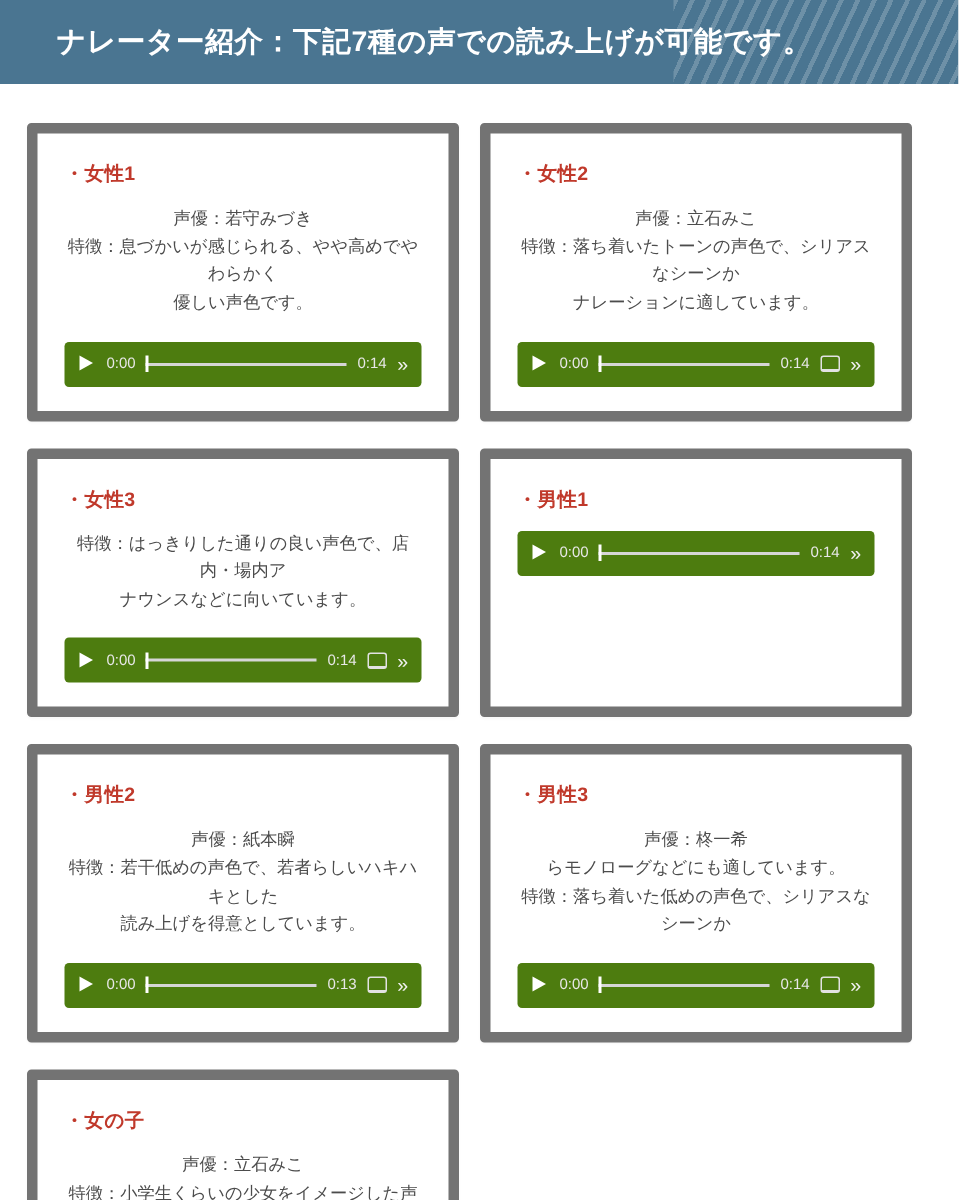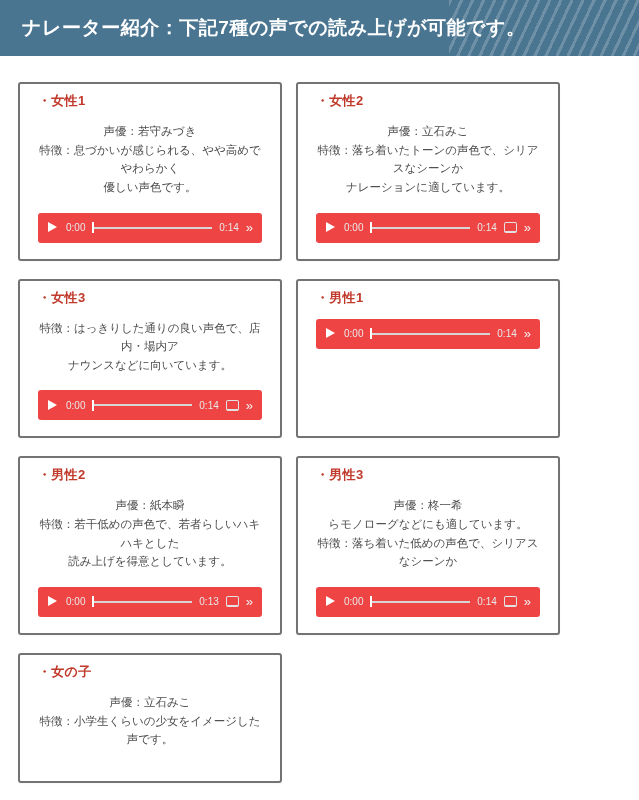--- a/index.html
+++ b/index.html
@@ -33,61 +33,61 @@
       115deg,
       rgba(255,255,255,0.20) 0px,
       rgba(255,255,255,0.20) 3px,
       rgba(255,255,255,0) 3px,
       rgba(255,255,255,0) 10px);
     pointer-events: none;
   }
   .banner-title {
     position: relative;
     z-index: 2;
-    padding-left: 22px;
+    padding-left: 38px;
     font-size: 19px;
     font-weight: bold;
     color: #ffffff;
     letter-spacing: 0.5px;
   }
 
   
   .grid {
     padding: 26px 18px 10px 18px;
     display: flex;
     flex-wrap: wrap;
     gap: 18px 14px;
   }
   .card {
-    width: 264px;
+    width: 288px;
     background: #ffffff;
-    border: 2px solid #737373;
+    border: 7px solid #737373;
     border-radius: 3px;
-    padding: 8px 18px 16px 18px;
+    padding: 18px 18px 16px 18px;
     box-shadow: 0 1px 2px rgba(0,0,0,0.03);
   }
   .card-title {
     font-size: 13px;
     font-weight: bold;
     color: #c0392b;
     margin: 0 0 12px 0;
     letter-spacing: 0.3px;
   }
   .card-desc {
     font-size: 11.5px;
     line-height: 1.62;
     color: #4c4c4c;
     margin: 0 0 16px 0;
   }
   .card-desc .line { display: block; text-align: center; }
 
   
   .player {
     height: 30px;
-    background: #ef4444;
+    background: #4d7c0f;
     border-radius: 3px;
     display: flex;
     align-items: center;
     padding: 0 9px;
     gap: 7px;
     user-select: none;
   }
   .play-btn {
     width: 12px;
     height: 13px;

